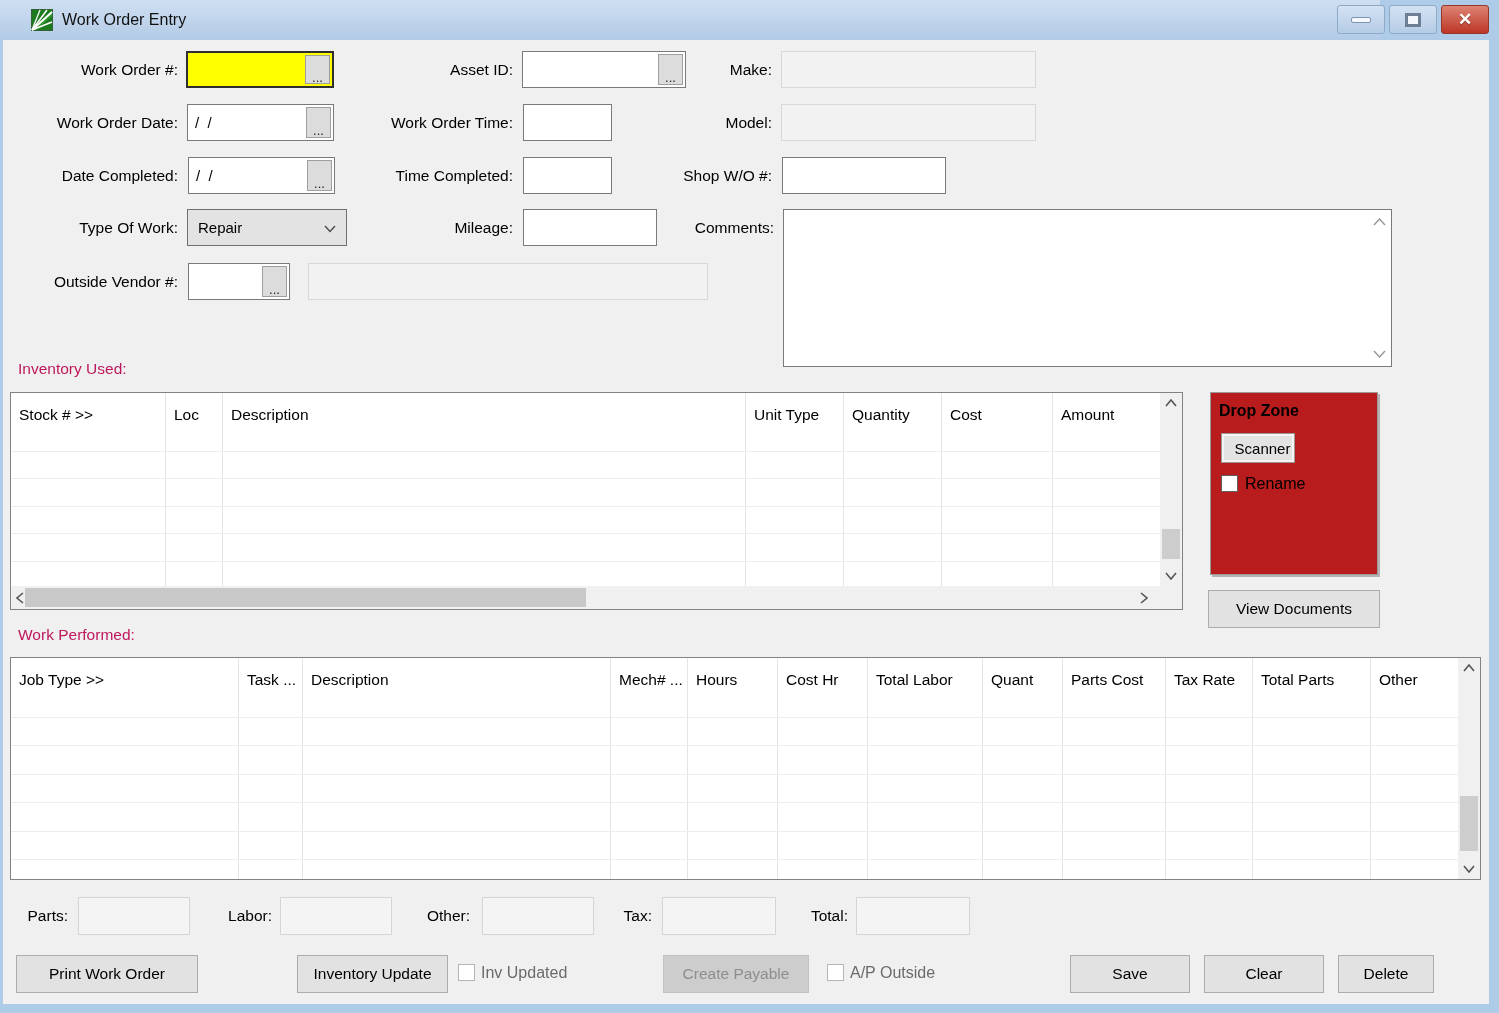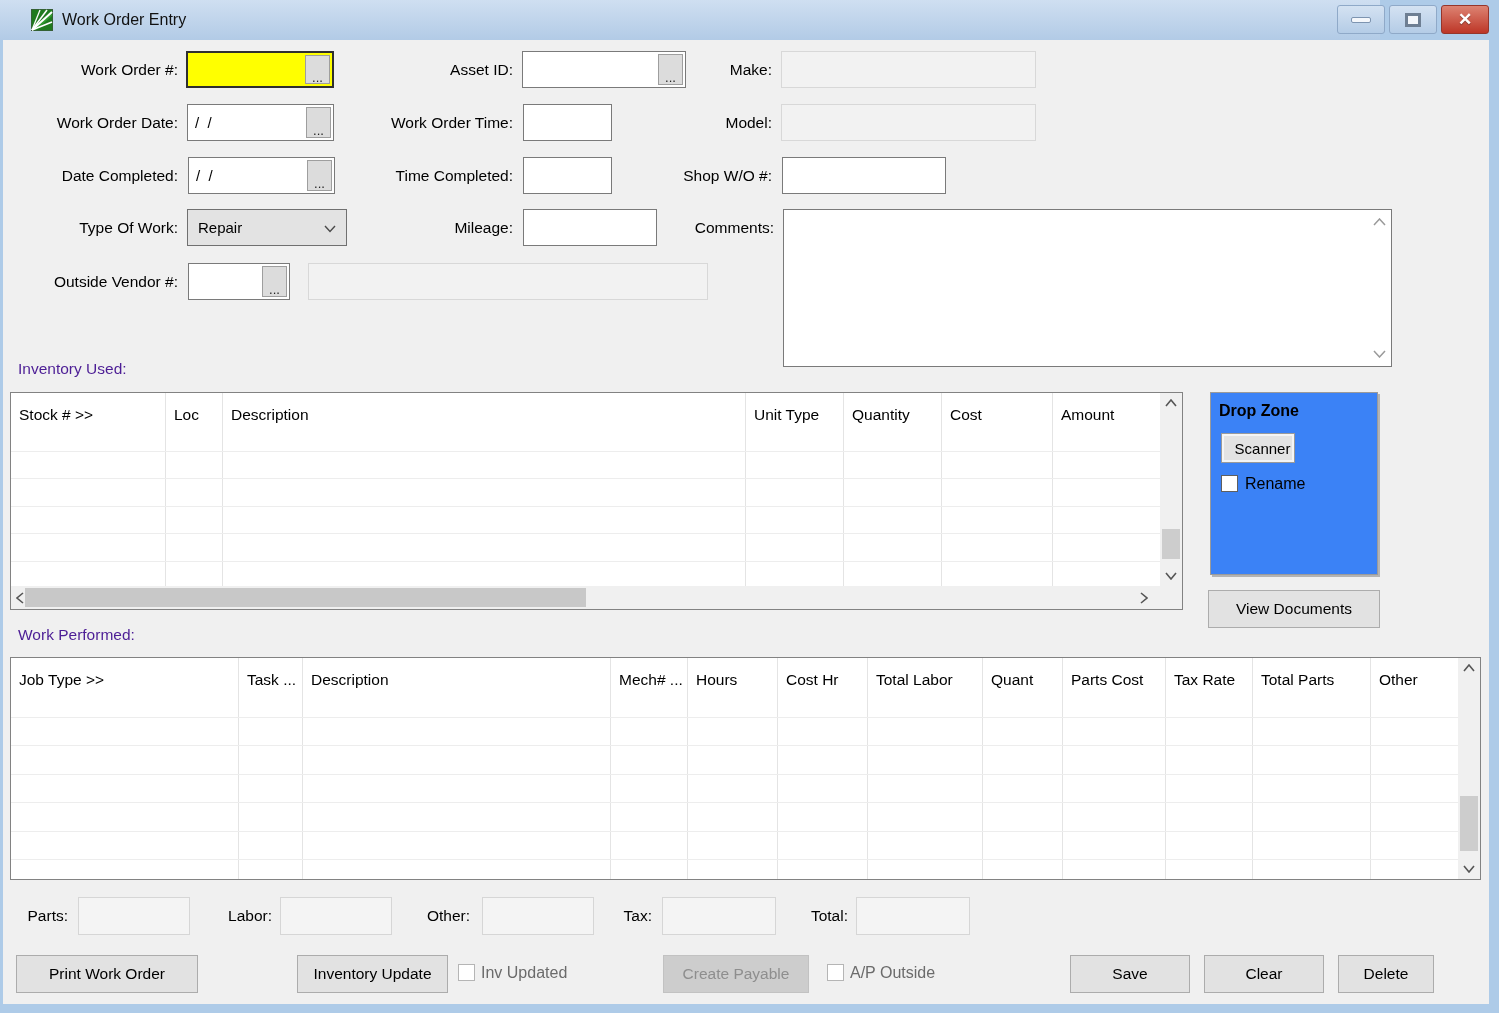--- a/index.html
+++ b/index.html
@@ -24,21 +24,21 @@
   .winbtn.close {
     background:linear-gradient(#dd8372,#bd3627);
     border:1px solid #96352a;
   }
   .min-glyph { width:20px; height:6px; background:#f4f7fb; border:1px solid #7d94b0; border-radius:2px; }
   .max-glyph { width:16px; height:14px; background:#f4f7fb; border:3px solid #6e7f93; }
   .close-glyph { color:#fff; font-size:17px; font-weight:bold; text-shadow:0 1px 1px rgba(0,0,0,.4); }
   
   #client { position:absolute; left:3px; top:40px; width:1486px; height:964px; background:#f0f0f0; }
   .lbl { position:absolute; height:37px; line-height:37px; font-size:15.5px; color:#000; text-align:right; }
-  .sec-lbl { position:absolute; font-size:15.5px; color:#4c1d95; }
+  .sec-lbl { position:absolute; font-size:15.5px; color:#be185d; }
   .tb {
     position:absolute; background:#fff; border:1px solid #7a7a7a;
   }
   .tb input, .tb textarea {
     position:absolute; left:0; top:0; width:100%; height:100%;
     border:none; outline:none; background:transparent;
     font-family:"Liberation Sans", sans-serif; font-size:15px; padding:0 7px;
   }
   .tb textarea { resize:none; overflow:hidden; padding:5px 24px 5px 7px; }
   .tb.focus-yellow { border:2px solid #2f2f2f; }
@@ -74,21 +74,21 @@
   .vscroll { position:absolute; background:#f0f0f0; width:22px; }
   .hscroll { position:absolute; background:#f0f0f0; height:23px; }
   .sb-arrow { position:absolute; display:flex; align-items:center; justify-content:center; }
   .vthumb { position:absolute; left:2px; width:18px; background:#cdcdcd; }
   .hthumb { position:absolute; top:2px; height:19px; background:#c8c8c8; }
   
   .cmt-arrow { position:absolute; right:3px; width:18px; height:18px; display:flex; align-items:center; justify-content:center; }
   
   #dropzone {
     position:absolute; left:1210px; top:392px; width:168px; height:183px;
-    background:#3b82f6; border:1px solid #9a9a9a; box-shadow:2px 2px 0 rgba(130,130,130,.55);
+    background:#b91c1c; border:1px solid #9a9a9a; box-shadow:2px 2px 0 rgba(130,130,130,.55);
   }
   #dropzone .dz-title { position:absolute; left:8px; top:9px; font-size:16px; font-weight:bold; color:#000; }
   #dropzone .dz-btn {
     position:absolute; left:10px; top:40px; width:74px; height:30px;
     background:#e3e3e3; border:1px solid #9a9a9a; box-shadow:inset 0 0 0 2px #f5f5f5;
     font-size:15px; font-family:"Liberation Sans", sans-serif;padding-left:9px;
   }
 </style>
 </head>
 <body>

